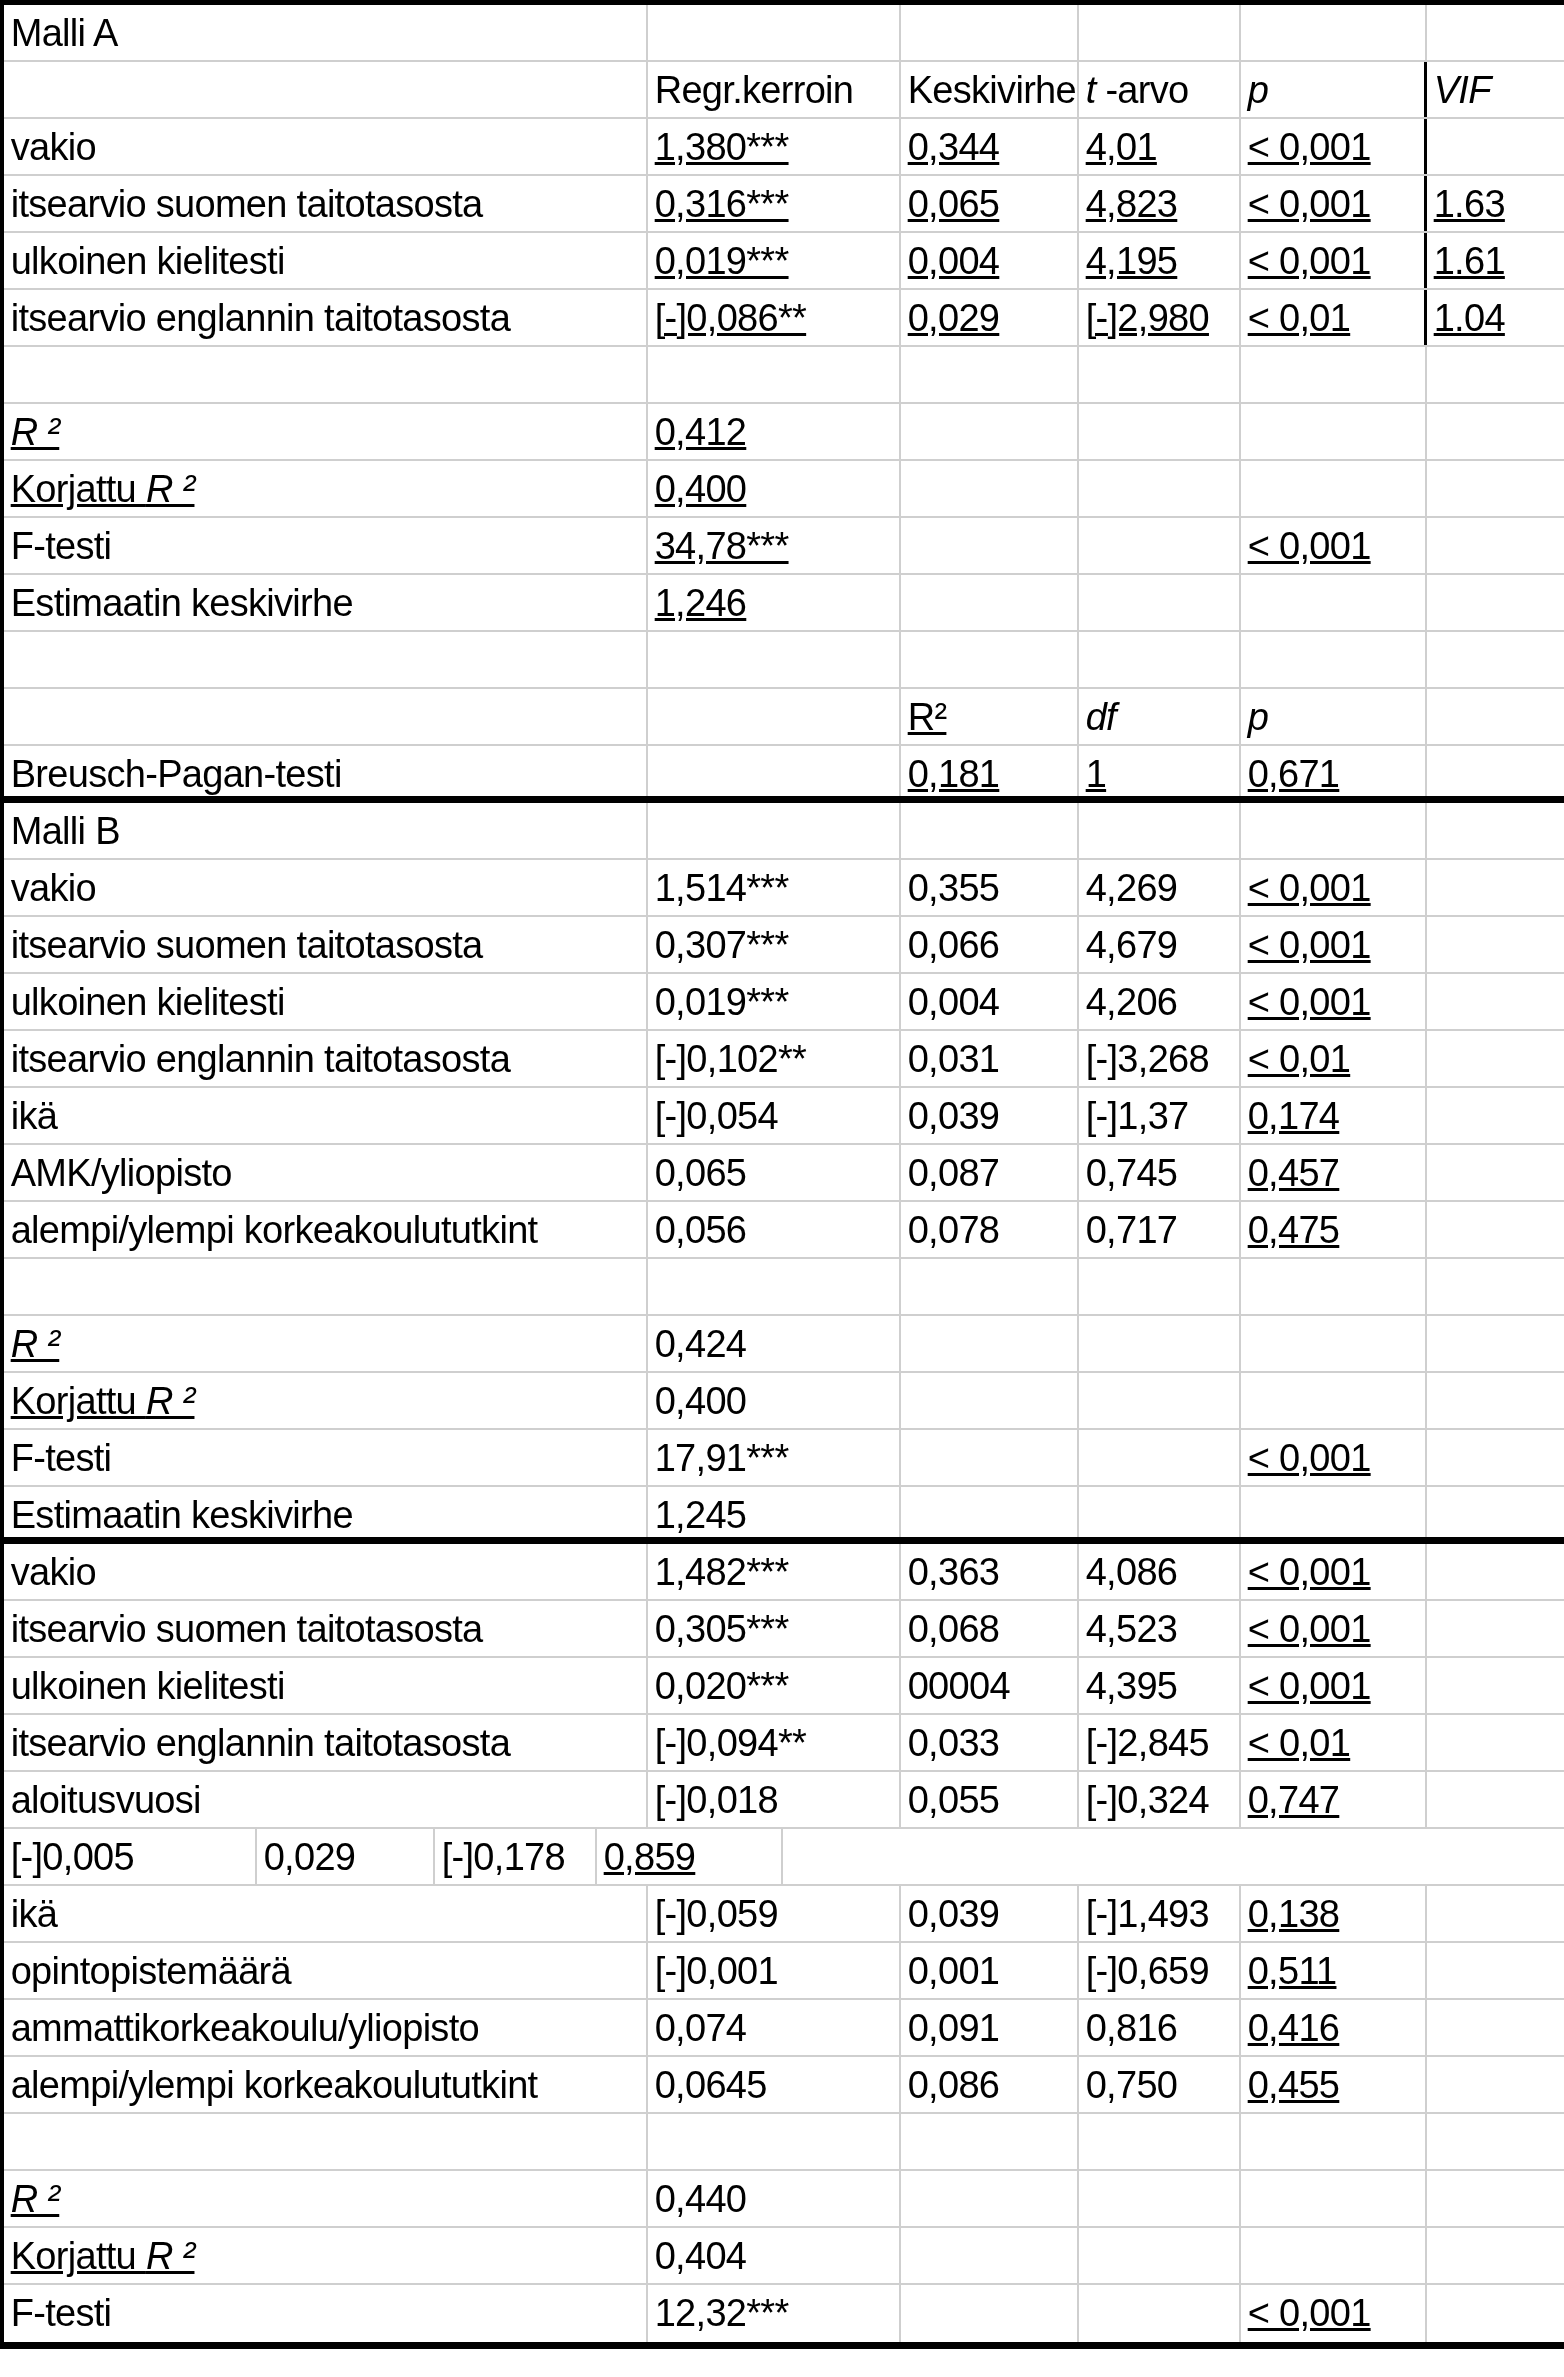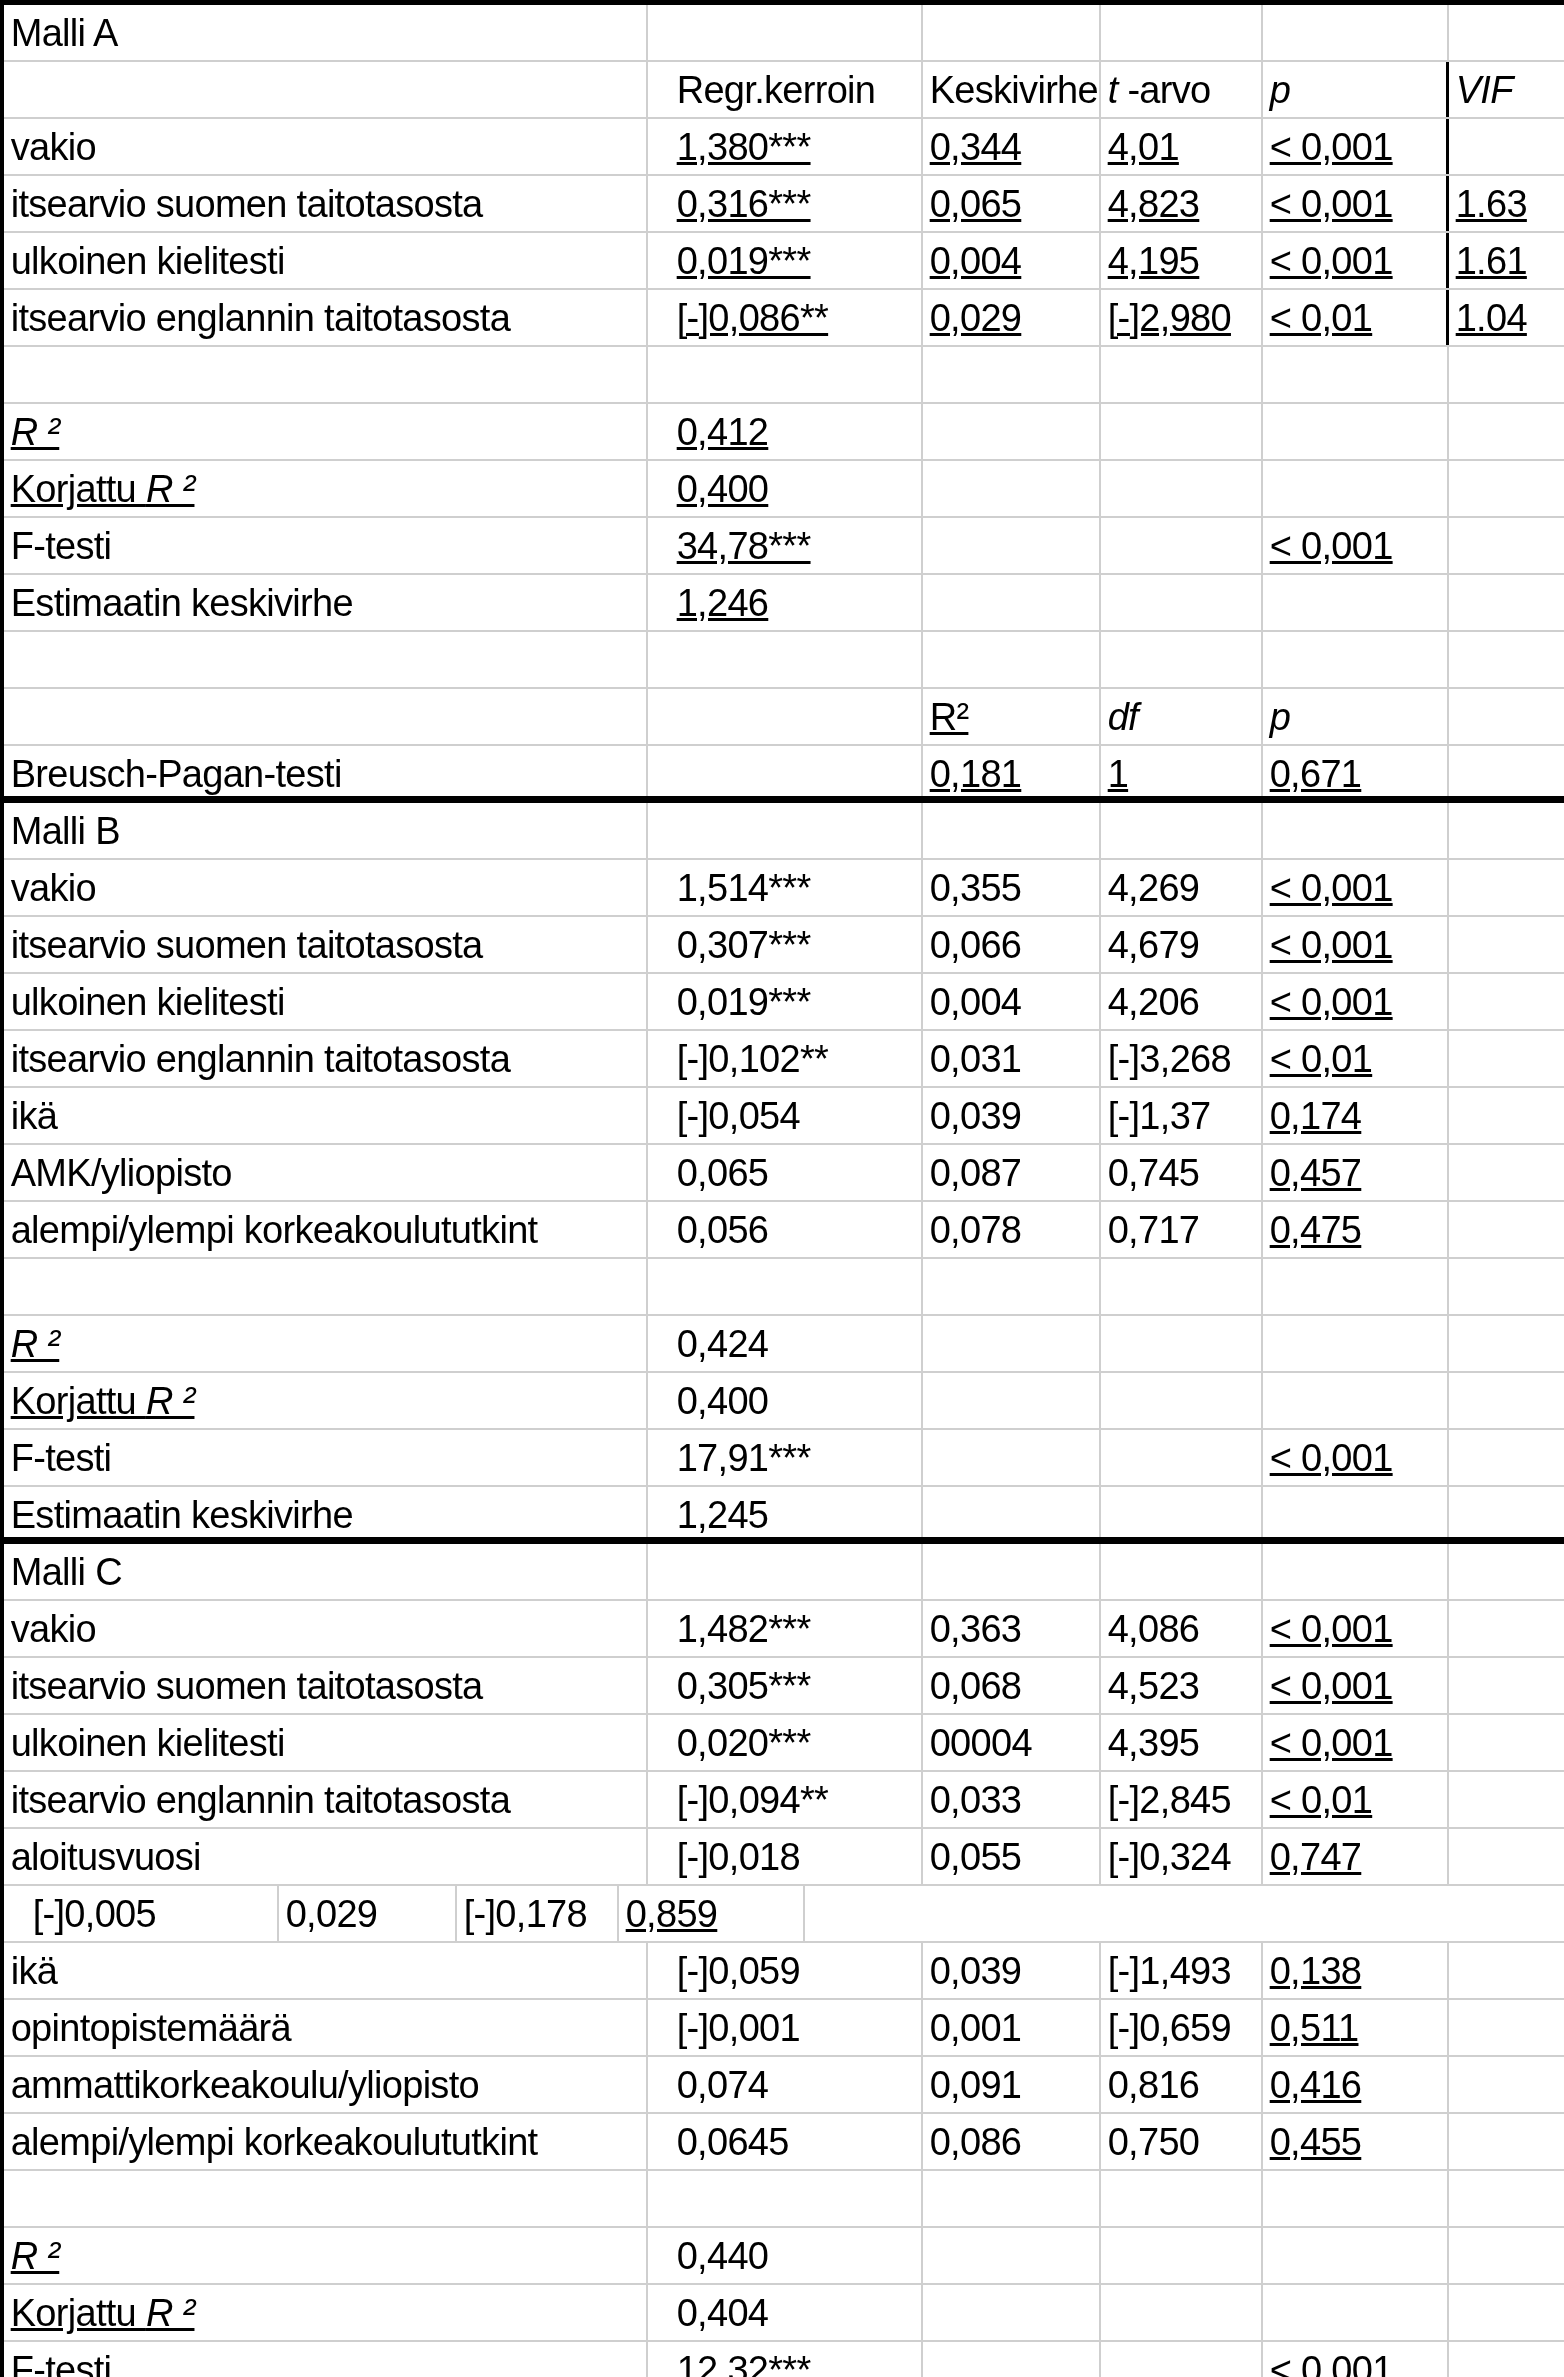--- a/index.html
+++ b/index.html
@@ -29,21 +29,21 @@
     box-sizing:border-box;
     border-right:2.4px solid var(--grid);
     padding:0 9.5px 0 6.7px;
     white-space:nowrap;
     overflow:hidden;
     font-size:38px;
     line-height:56px;
     letter-spacing:-0.7px;
   }
   .c0{width:644px;}
-  .c1{width:253px;margin-left:22px;}
+  .c1{width:253px;}
   .c2{width:178px;}
   .c3{width:162px;}
   .c4{width:186px;}
   .c5{width:116px;border-right:none;}
   .ar{text-align:left;text-decoration:underline;}
   .it{font-style:italic;}
   .ef{border-right:3.8px solid var(--ink);}
 </style>
 </head>
 <body>
@@ -259,28 +259,20 @@
     </div>
     <div class="row thick-bottom">
       <div class="cell c0"><span>Estimaatin keskivirhe</span></div>
       <div class="cell c1"><span>1,245</span></div>
       <div class="cell c2"></div>
       <div class="cell c3"></div>
       <div class="cell c4"></div>
       <div class="cell c5"></div>
     </div>
     <div class="row">
-      <div class="cell c0"><span>Malli C</span></div>
-      <div class="cell c1"></div>
-      <div class="cell c2"></div>
-      <div class="cell c3"></div>
-      <div class="cell c4"></div>
-      <div class="cell c5"></div>
-    </div>
-    <div class="row">
       <div class="cell c0"><span>vakio</span></div>
       <div class="cell c1"><span>1,482***</span></div>
       <div class="cell c2"><span>0,363</span></div>
       <div class="cell c3"><span>4,086</span></div>
       <div class="cell c4 ar"><span>&lt; 0,001</span></div>
       <div class="cell c5"></div>
     </div>
     <div class="row">
       <div class="cell c0"><span>itsearvio suomen taitotasosta</span></div>
       <div class="cell c1"><span>0,305***</span></div>

